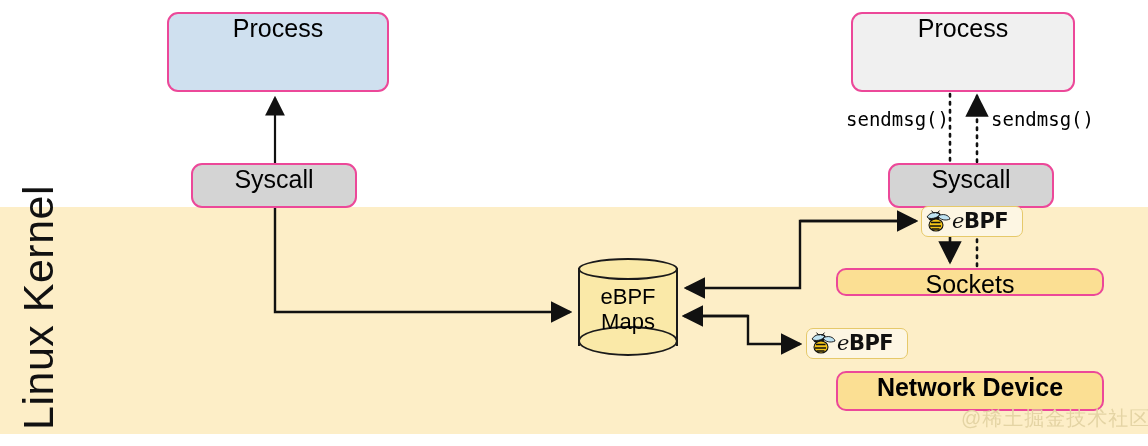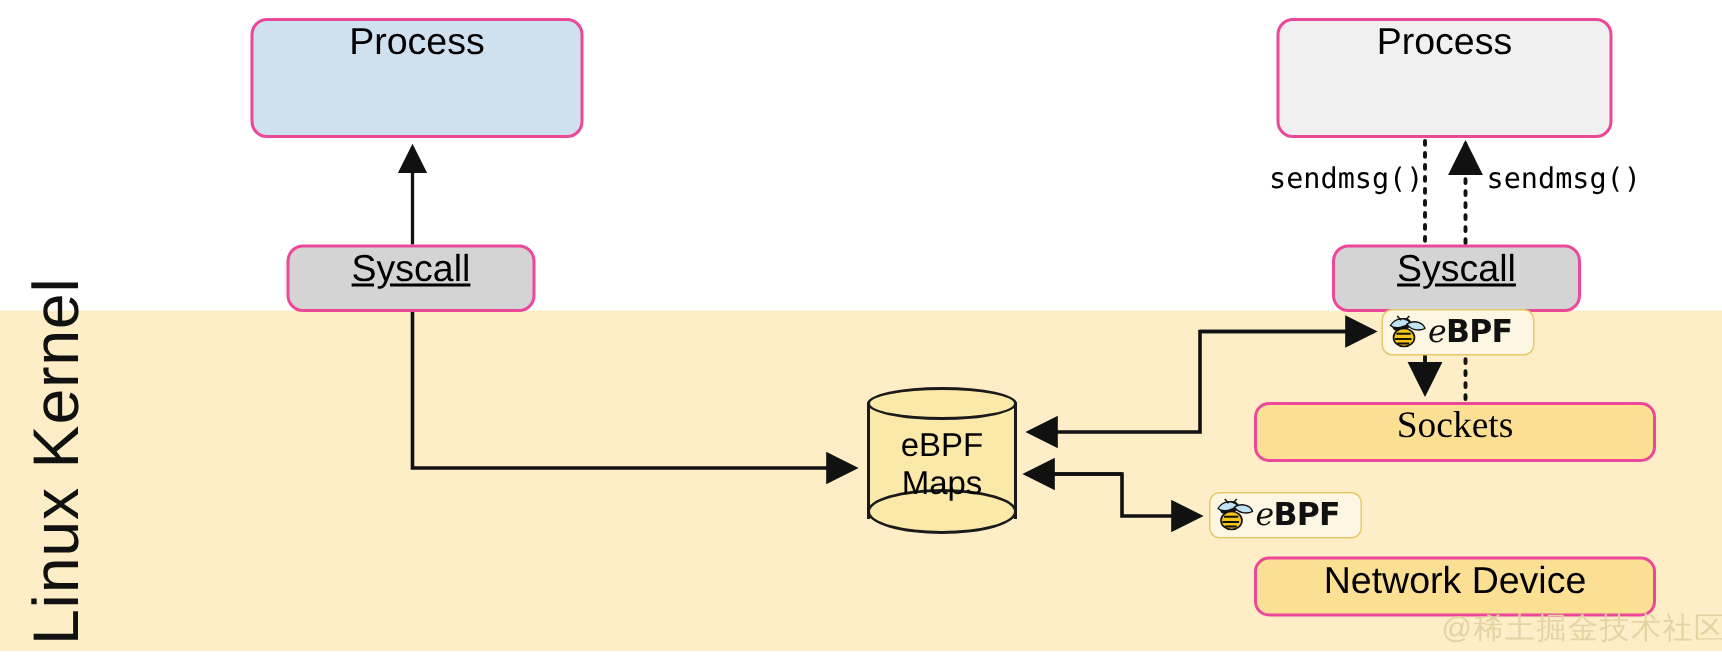--- a/index.html
+++ b/index.html
@@ -52,31 +52,31 @@
     border-radius: 11px;
     display: flex;
     align-items: flex-start;
     justify-content: center;
     color: #000000;
     font-size: 25px;
     white-space: nowrap;
   }
   .box.proc-left  { background: #cfe0ef; }
   .box.proc-right { background: #f0f0f0; }
-  .box.syscall    { background: #d4d4d4; text-decoration: underline; }
+  .box.syscall    { background: #d4d4d4; }
   .box.kbox       { background: #fbdf93; border-radius: 10px; }
 
   
   #process-left   { left: 167px;  top: 12px;  width: 222px; height: 80px;  }
   #syscall-left   { left: 191px;  top: 163px; width: 166px; height: 45px;  }
   #process-right  { left: 851px;  top: 12px;  width: 224px; height: 80px;  }
   #syscall-right  { left: 888px;  top: 163px; width: 166px; height: 45px;  }
-  #sockets        { left: 836px;  top: 268px; width: 268px; height: 40px; font-family: Liberation Serif, serif;  }
+  #sockets        { left: 836px;  top: 268px; width: 268px; height: 28px;  }
   #tcpip          { left: 836px;  top: 318px; width: 268px; height: 40px;  }
-  #netdev         { left: 836px;  top: 371px; width: 268px; height: 40px;  }
+  #netdev         { left: 836px;  top: 371px; width: 268px; height: 40px; font-weight: bold;  }
 
   
   .ebpf-badge {
     position: absolute;
     box-sizing: border-box;
     background: #fdf6e3;
     border: 1px solid #e6c96a;
     border-radius: 7px;
     display: flex;
     align-items: center;

